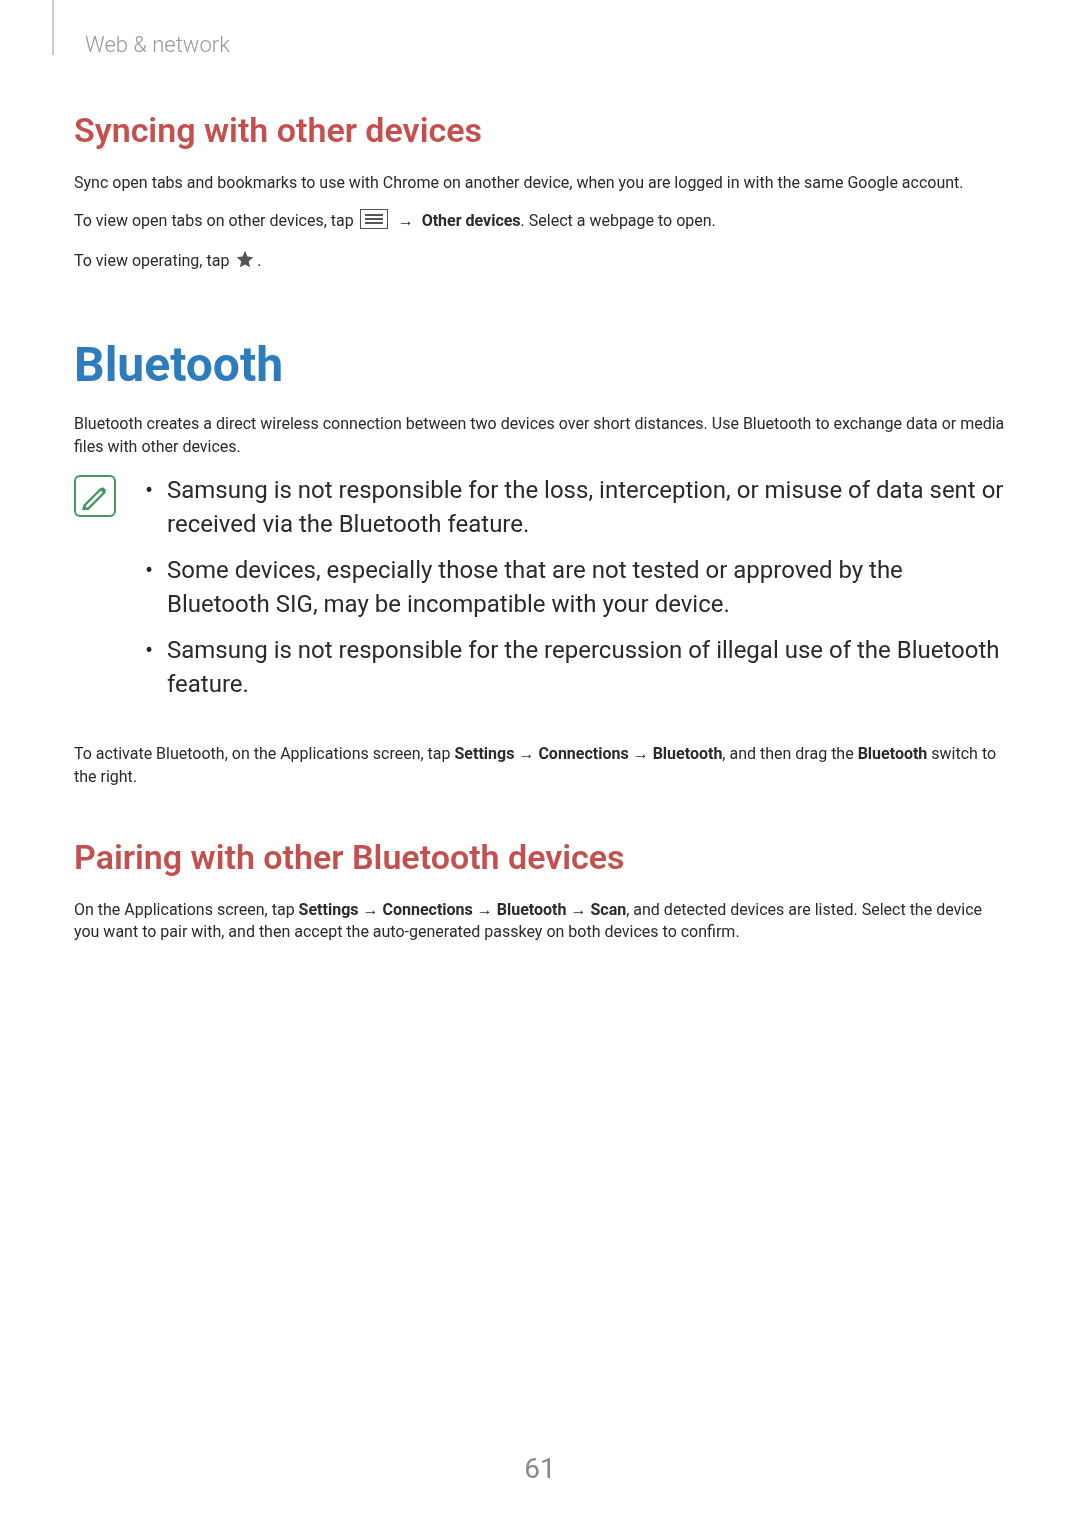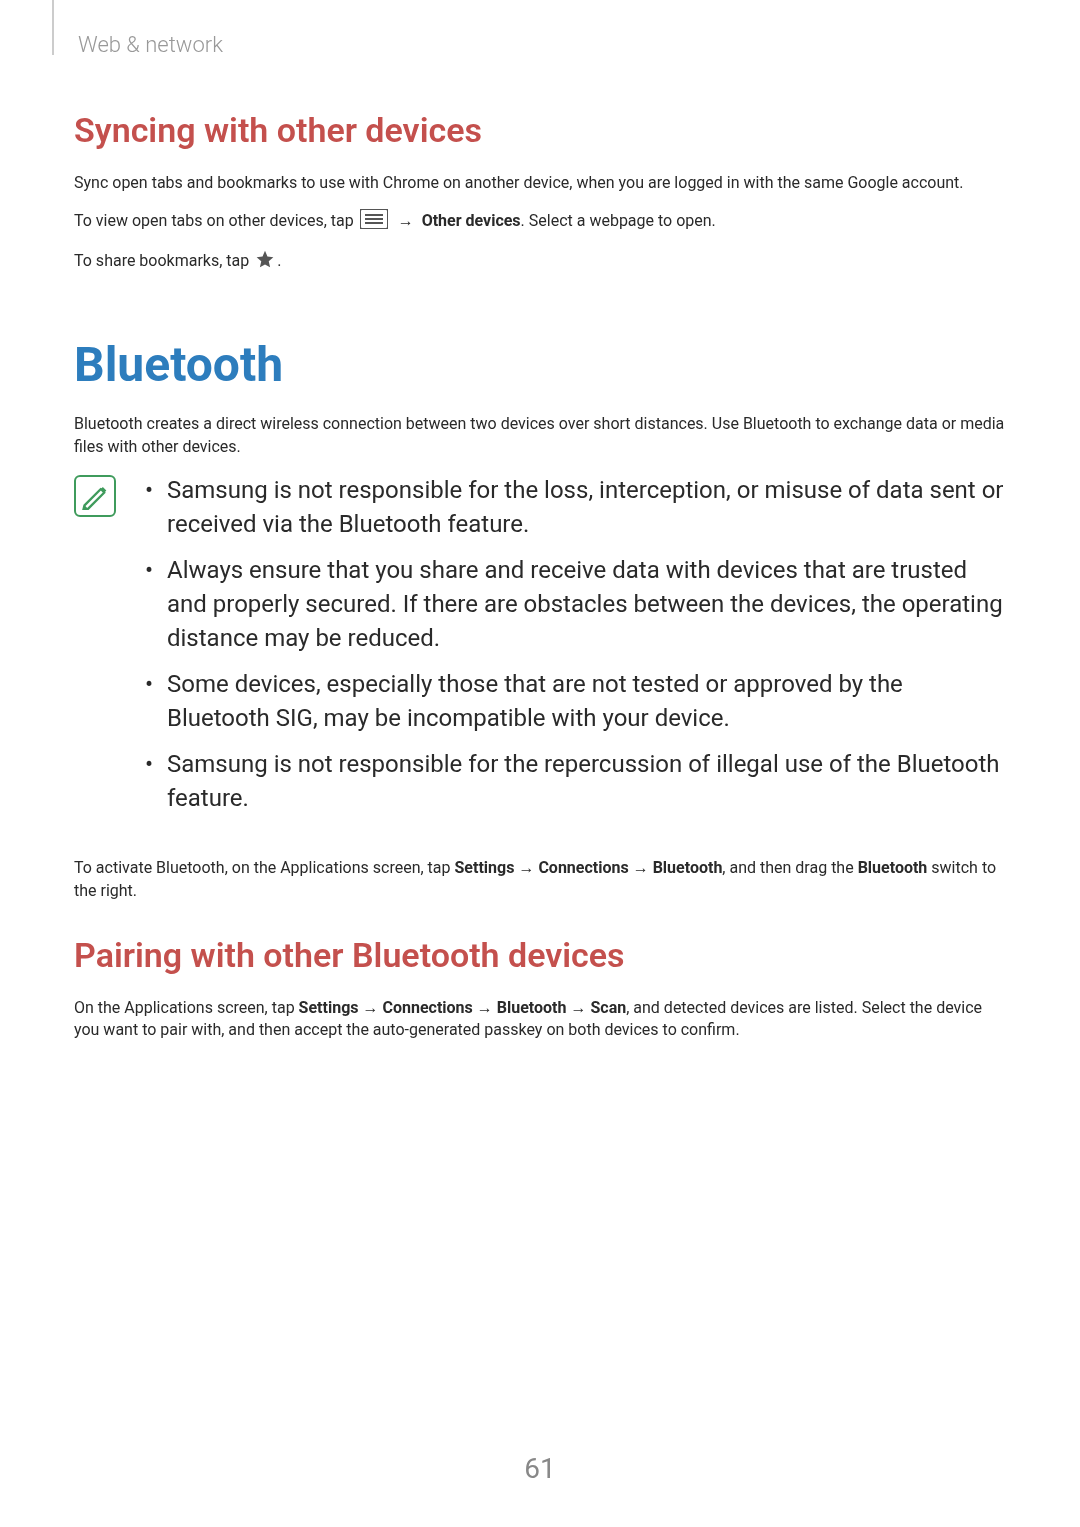--- a/index.html
+++ b/index.html
@@ -18,21 +18,21 @@
     .header-rule {
       position: absolute;
       left: 52px;
       top: 0;
       width: 2px;
       height: 55px;
       background: #cccccc;
     }
     .breadcrumb {
       position: absolute;
-      left: 78px;
+      left: 85px;
       top: 32px;
       font-size: 22px;
       color: #999999;
       font-weight: 300;
     }
     .content {
       padding: 100px 74px 0 74px;
     }
     .h2 {
       color: #c4504d;
@@ -138,21 +138,21 @@
         <line x1="5" y1="6" x2="23" y2="6" stroke="#555" stroke-width="2"></line>
         <line x1="5" y1="10" x2="23" y2="10" stroke="#555" stroke-width="2"></line>
         <line x1="5" y1="14" x2="23" y2="14" stroke="#555" stroke-width="2"></line>
       </svg>
     </span>
     <span class="arrow"> → </span>
     <span class="bold">Other devices</span><span>. Select a webpage to open.</span>
   </p>
 
   <p class="para">
-    <span>To share bookmarks, tap </span>
+    <span>To view operating, tap </span>
     <span class="inline-icon">
       <svg width="20" height="20" viewBox="0 0 24 24">
         <path d="M12 2l2.9 6.9L22 9.8l-5.5 5 1.6 7.2L12 18.5 5.9 22l1.6-7.2L2 9.8l7.1-.9z" fill="#555"></path>
       </svg>
     </span><span>.</span>
   </p>
 
   <h1 class="h1">Bluetooth</h1>
 
   <p class="para">Bluetooth creates a direct wireless connection between two devices over short distances. Use Bluetooth to exchange data or media files with other devices.</p>
@@ -161,33 +161,32 @@
     <div class="note-icon-col">
       <div class="note-icon-box">
         <svg width="28" height="28" viewBox="0 0 24 24">
           <path d="M3 20 L17 6 L20 9 L6 23 L2 24 L3 20 Z M18 5 L21 8" fill="none" stroke="#3f9b5c" stroke-width="2" stroke-linejoin="round"></path>
           <path d="M3 20 L6 23 L2 24 Z" fill="#3f9b5c"></path>
         </svg>
       </div>
     </div>
     <ul class="note-list">
       <li>Samsung is not responsible for the loss, interception, or misuse of data sent or received via the Bluetooth feature.</li>
-      <li>Always ensure that you share and receive data with devices that are trusted and properly secured. If there are obstacles between the devices, the operating distance may be reduced.</li>
       <li>Some devices, especially those that are not tested or approved by the Bluetooth SIG, may be incompatible with your device.</li>
       <li>
         <div class="sub-para">Samsung is not responsible for the repercussion of illegal use of the Bluetooth feature.</div>
       </li>
     </ul>
   </div>
 
   <p class="para">
     <span>To activate Bluetooth, on the Applications screen, tap </span><span class="bold">Settings</span><span class="arrow"> → </span><span class="bold">Connections</span><span class="arrow"> → </span><span class="bold">Bluetooth</span><span>, and then drag the </span><span class="bold">Bluetooth</span><span> switch to the right.</span>
   </p>
 
-  <h2 class="h2" style="margin-top:32px;">Pairing with other Bluetooth devices</h2>
+  <h2 class="h2" style="margin-top:48px;">Pairing with other Bluetooth devices</h2>
 
   <p class="para">
     <span>On the Applications screen, tap </span><span class="bold">Settings</span><span class="arrow"> → </span><span class="bold">Connections</span><span class="arrow"> → </span><span class="bold">Bluetooth</span><span class="arrow"> → </span><span class="bold">Scan</span><span>, and detected devices are listed. Select the device you want to pair with, and then accept the auto-generated passkey on both devices to confirm.</span>
   </p>
 
 </div>
 
 <div class="page-num">61</div>
 
 </body></html>

